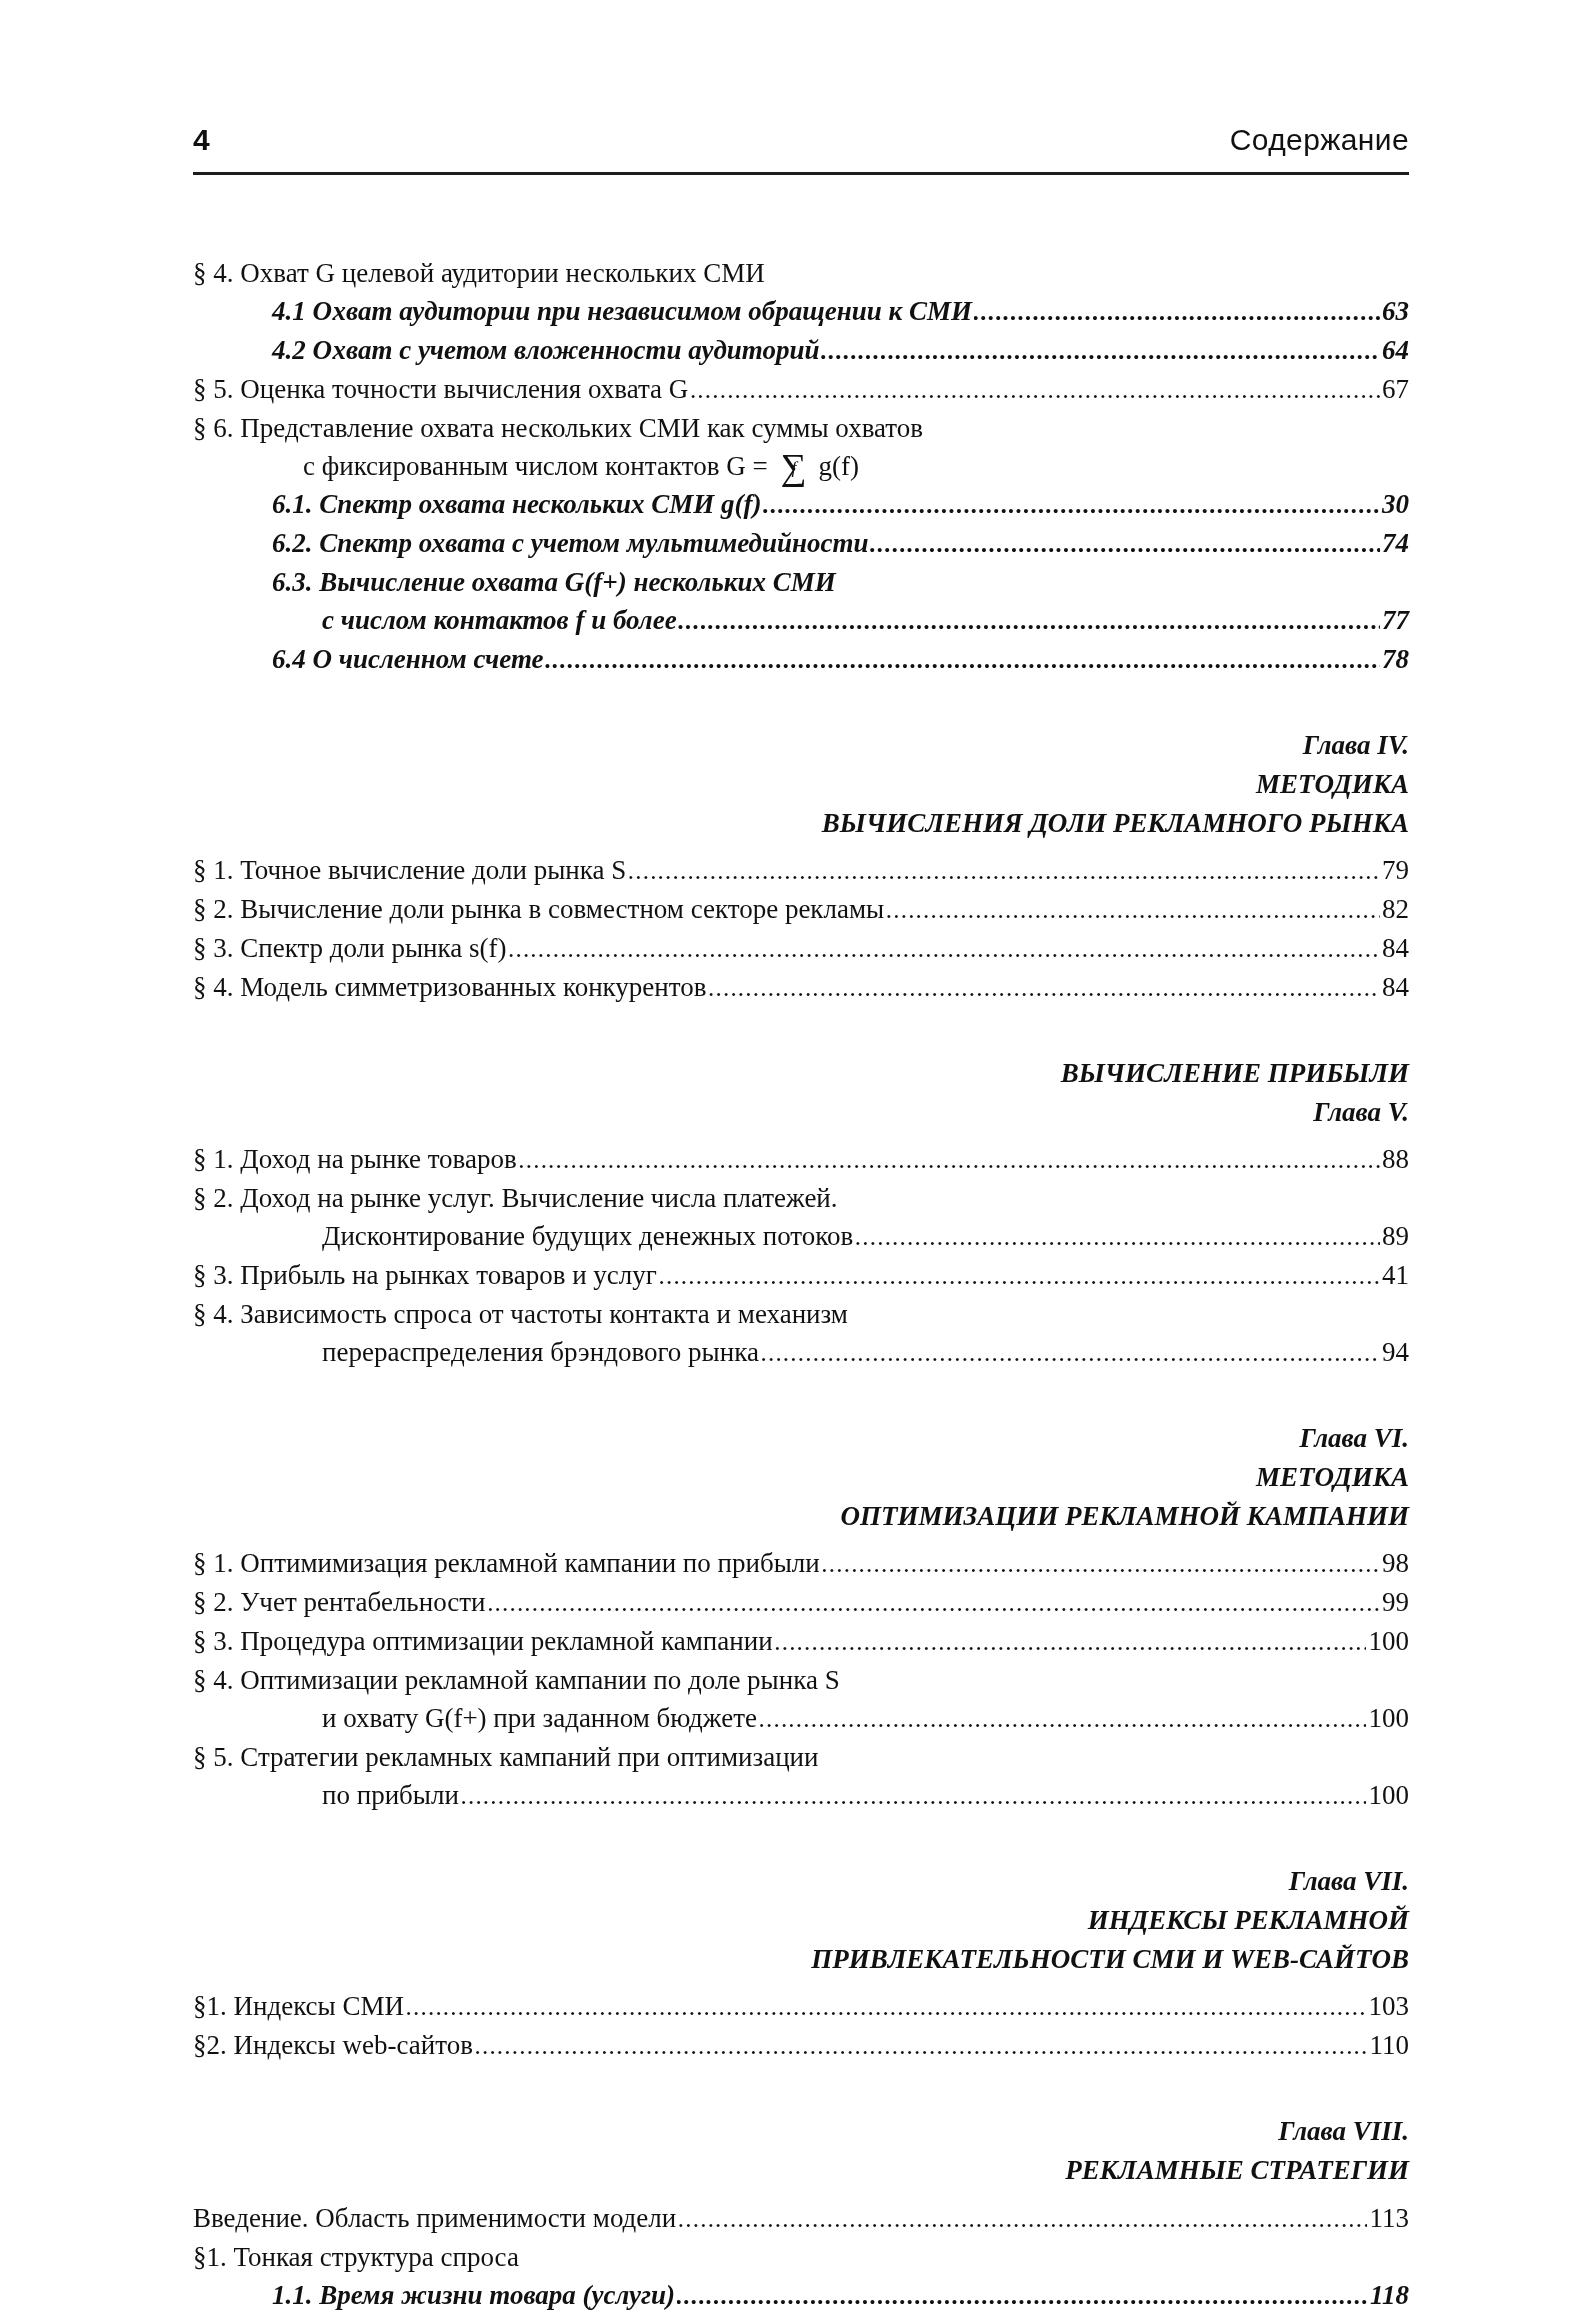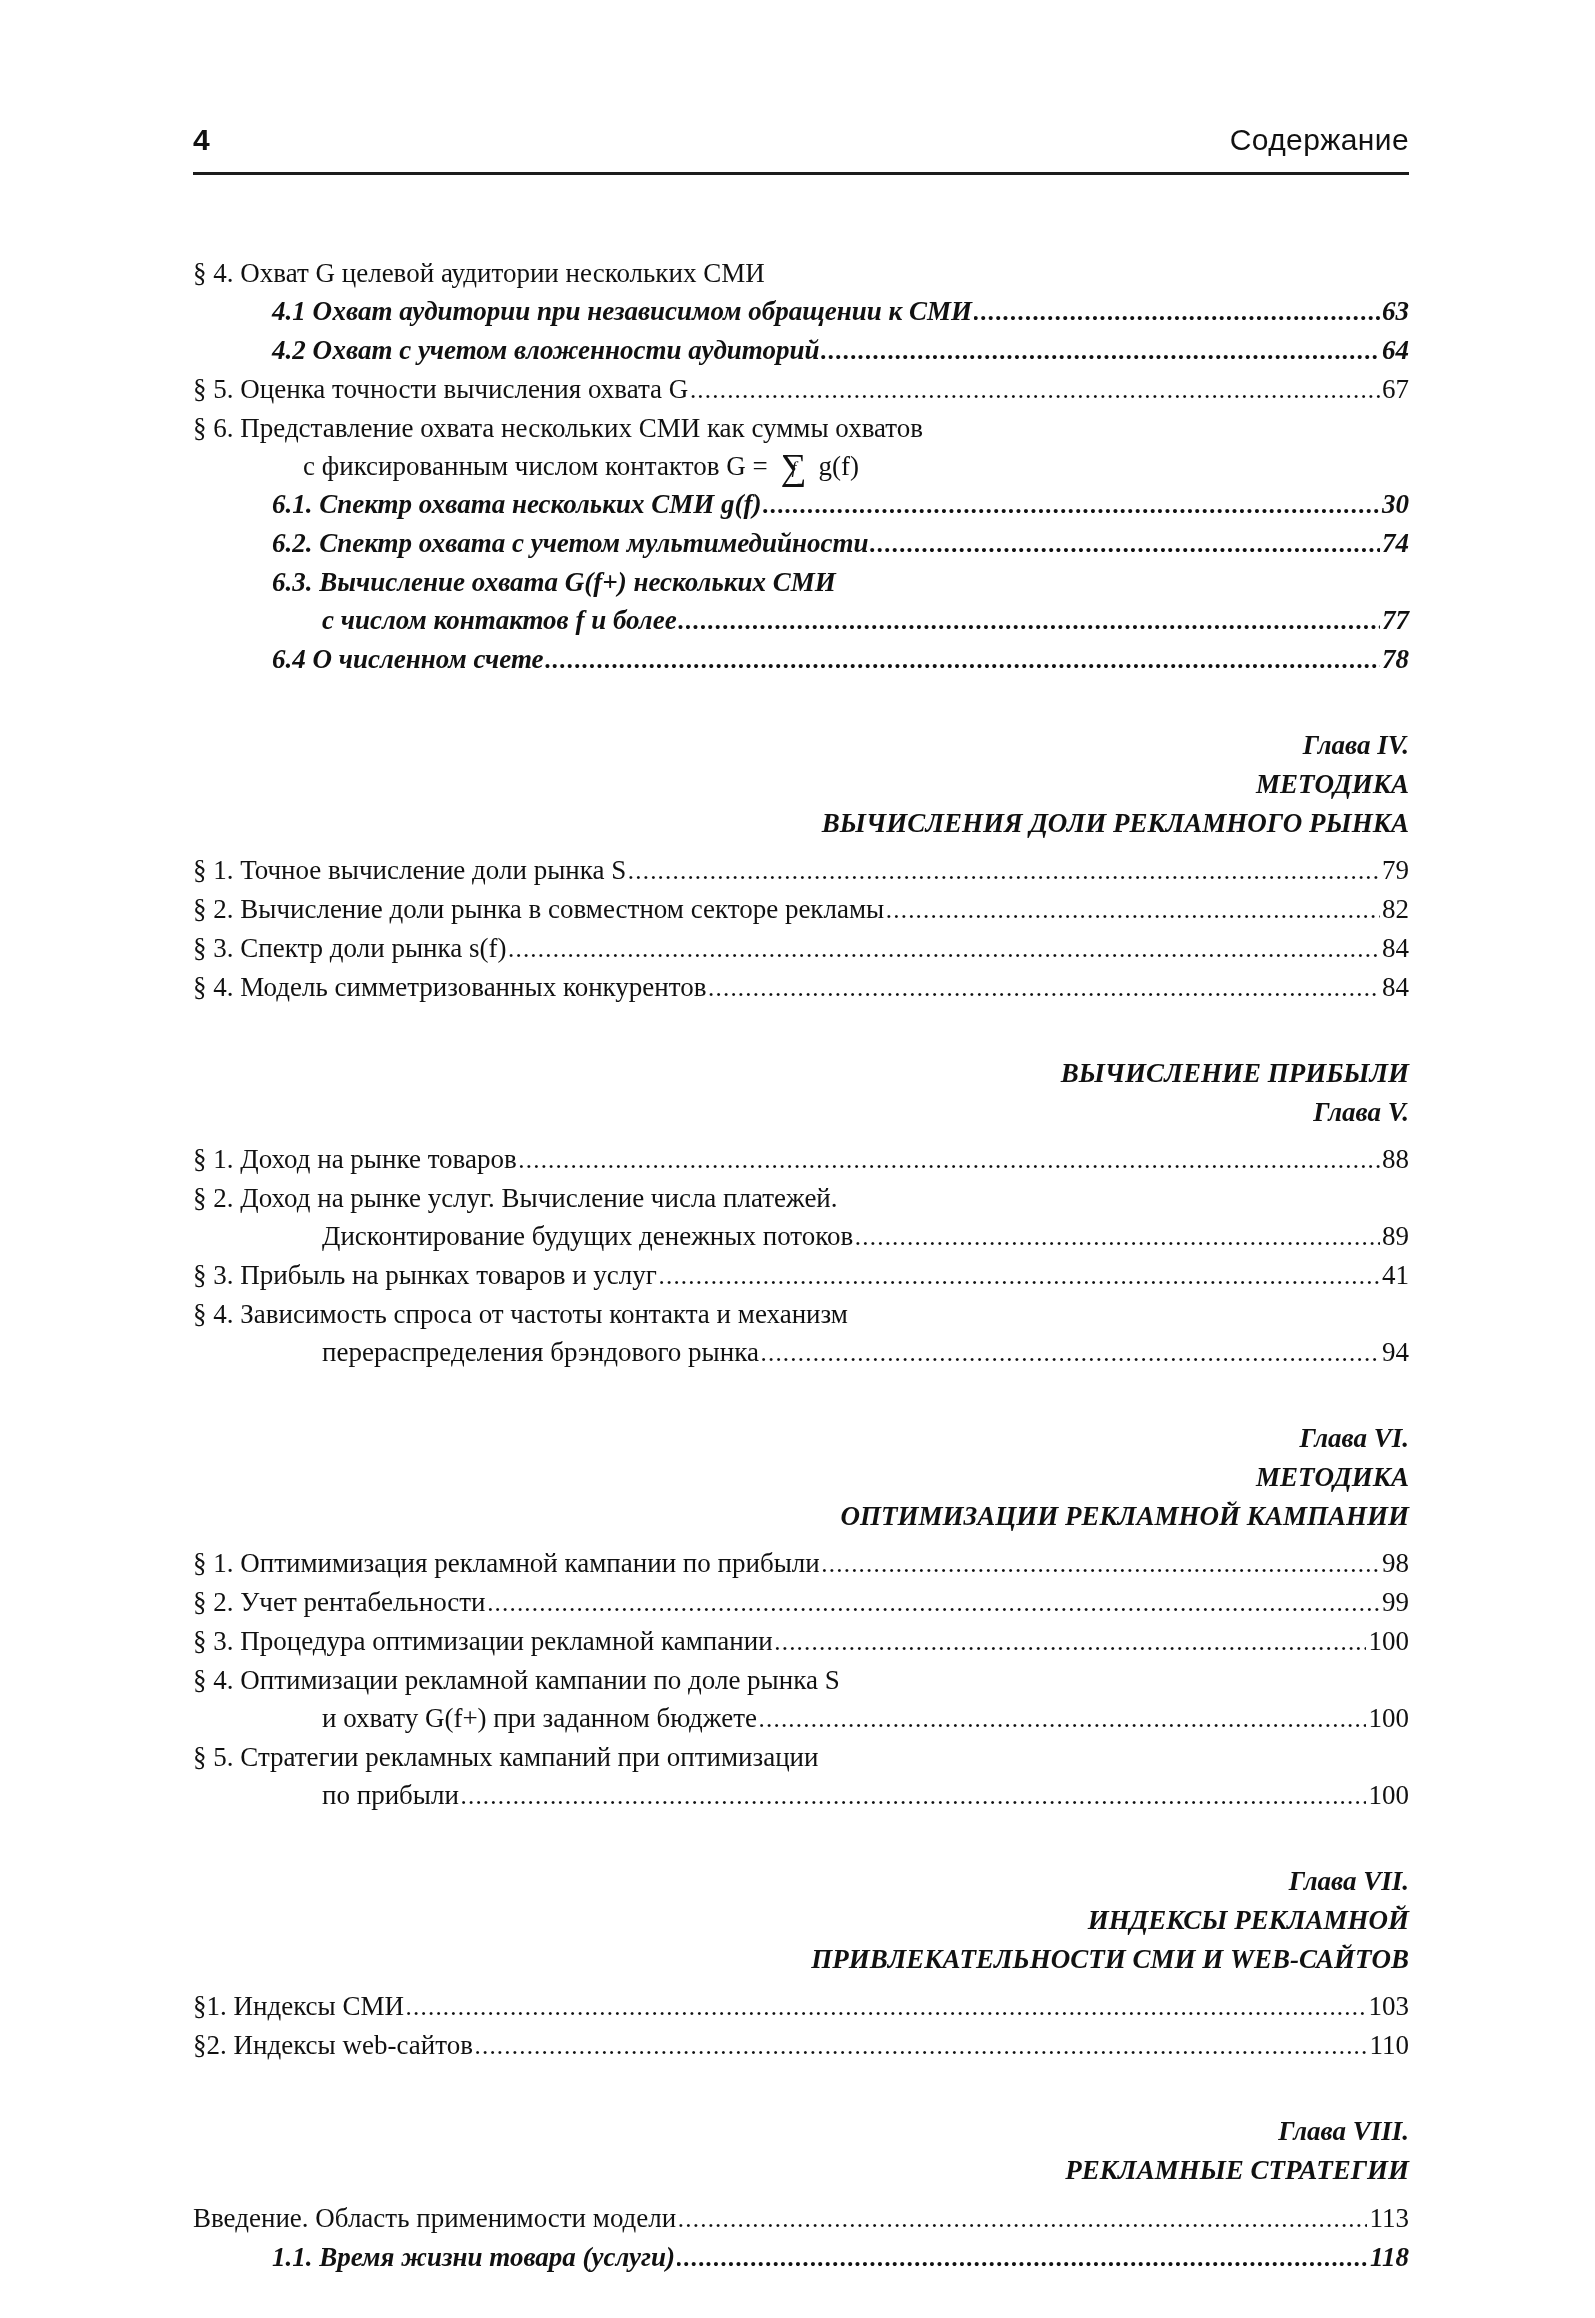--- a/index.html
+++ b/index.html
@@ -259,20 +259,23 @@
 
     <div class="chapter">
       <div>Глава VIII.</div>
       <div>РЕКЛАМНЫЕ СТРАТЕГИИ</div>
     </div>
     <div class="line">
       <span class="t">Введение. Область применимости модели</span>
       <span class="leader"></span>
       <span class="pg">113</span>
     </div>
+    <div class="line">
+      <span class="t">§1. Тонкая структура спроса</span>
+    </div>
     <div class="line sub ind1">
       <span class="t">1.1. Время жизни товара (услуги)</span>
       <span class="leader"></span>
       <span class="pg">118</span>
     </div>
 
   </div>
 </div>
 
 

